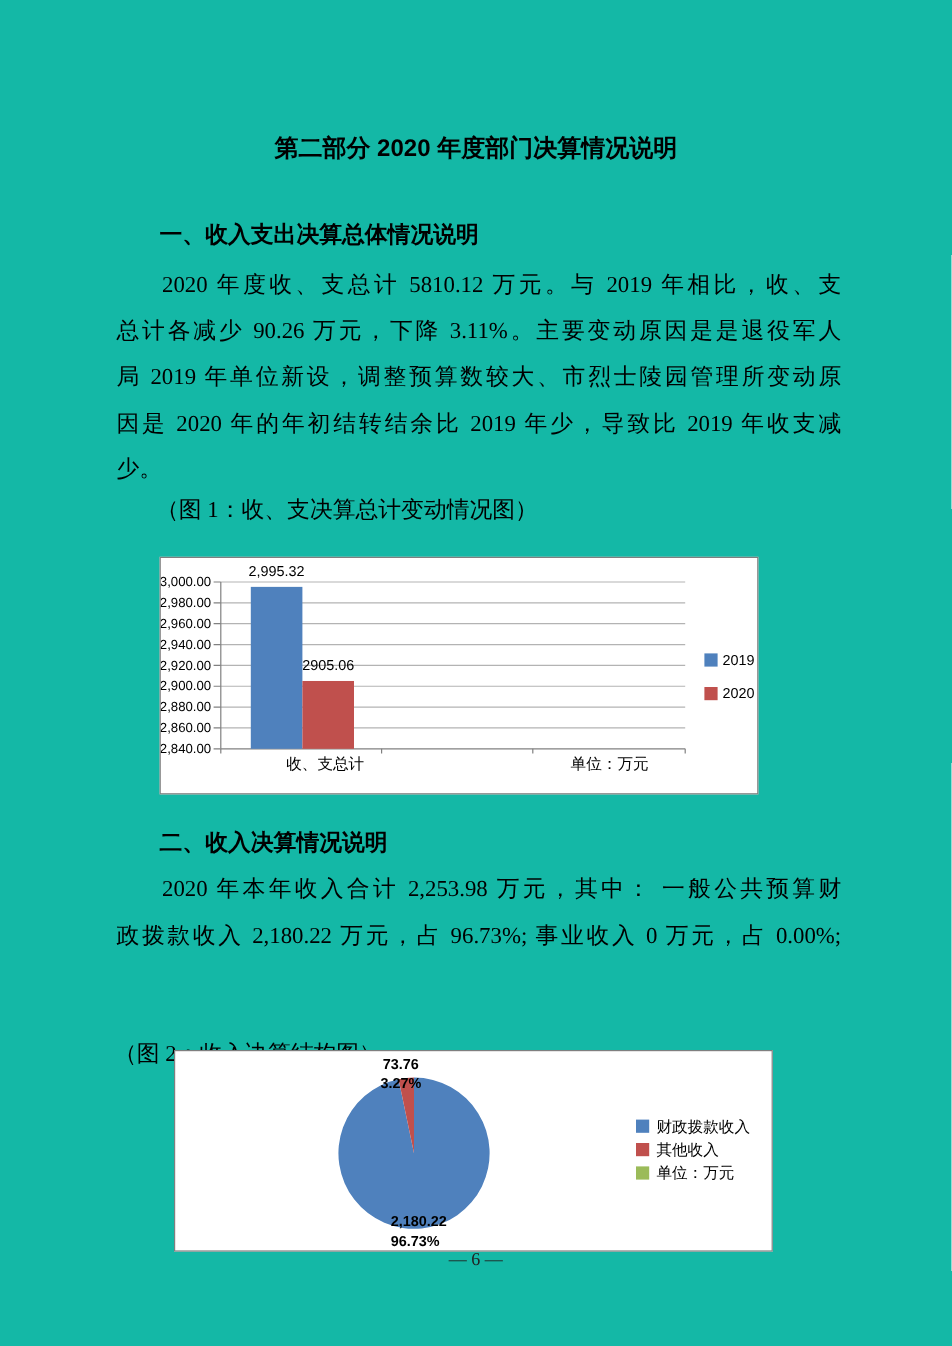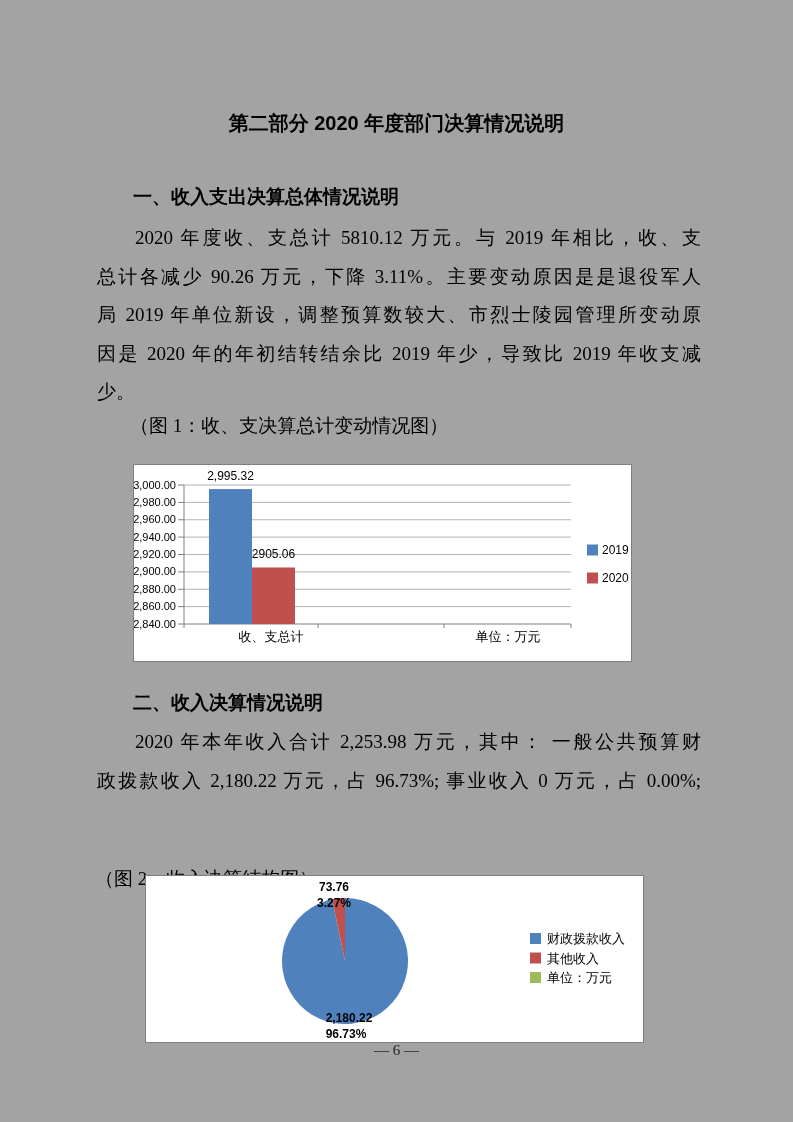--- a/index.html
+++ b/index.html
@@ -1,17 +1,17 @@
 <!DOCTYPE html>
 <html><head>
 <meta charset="utf-8">
 <style>
   html,body{margin:0;padding:0;background:#fff;}
   .page{
-    position:relative;width:793px;height:1122px;background:#a3a3a3;overflow:hidden;
+    position:relative;width:793px;height:1122px;background:#14b8a6;overflow:hidden;
     font-family:"Liberation Serif","DejaVu Serif",serif;color:#000;
   }
   .doc-title{
     position:absolute;top:110px;left:0;width:793px;text-align:center;
     font-family:"Liberation Sans","DejaVu Sans",sans-serif;font-weight:bold;font-size:20px;
   }
   .sec-heading{
     position:absolute;left:133px;
     font-family:"Liberation Sans","DejaVu Sans",sans-serif;font-weight:bold;font-size:19px;line-height:22px;text-align:center;
   }

